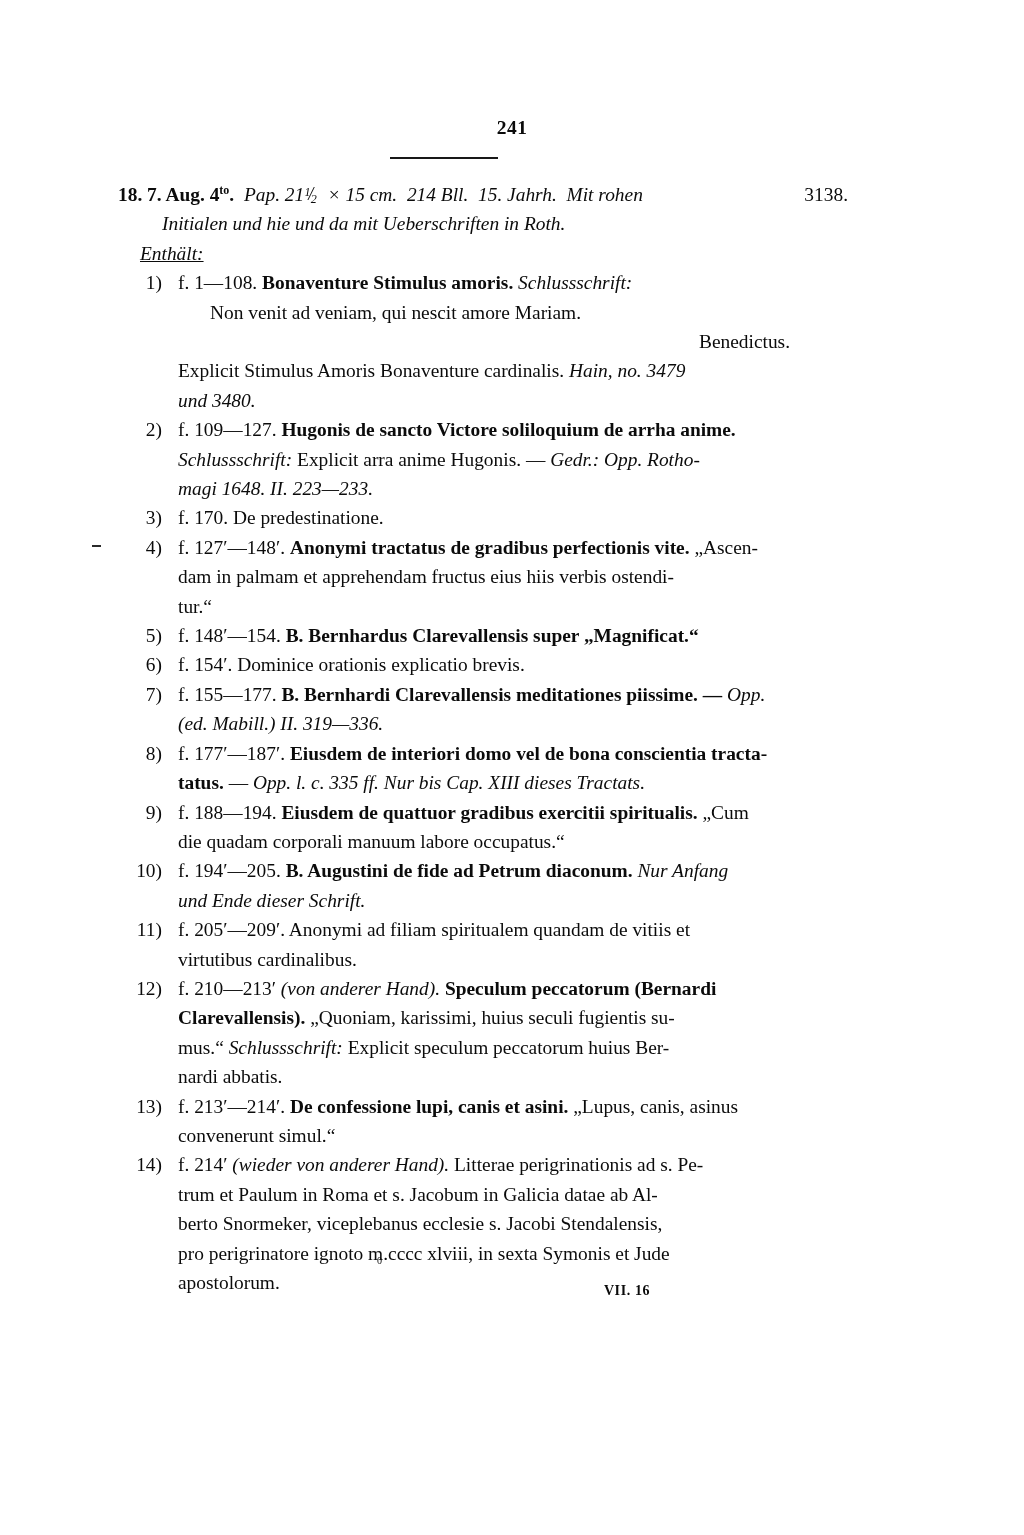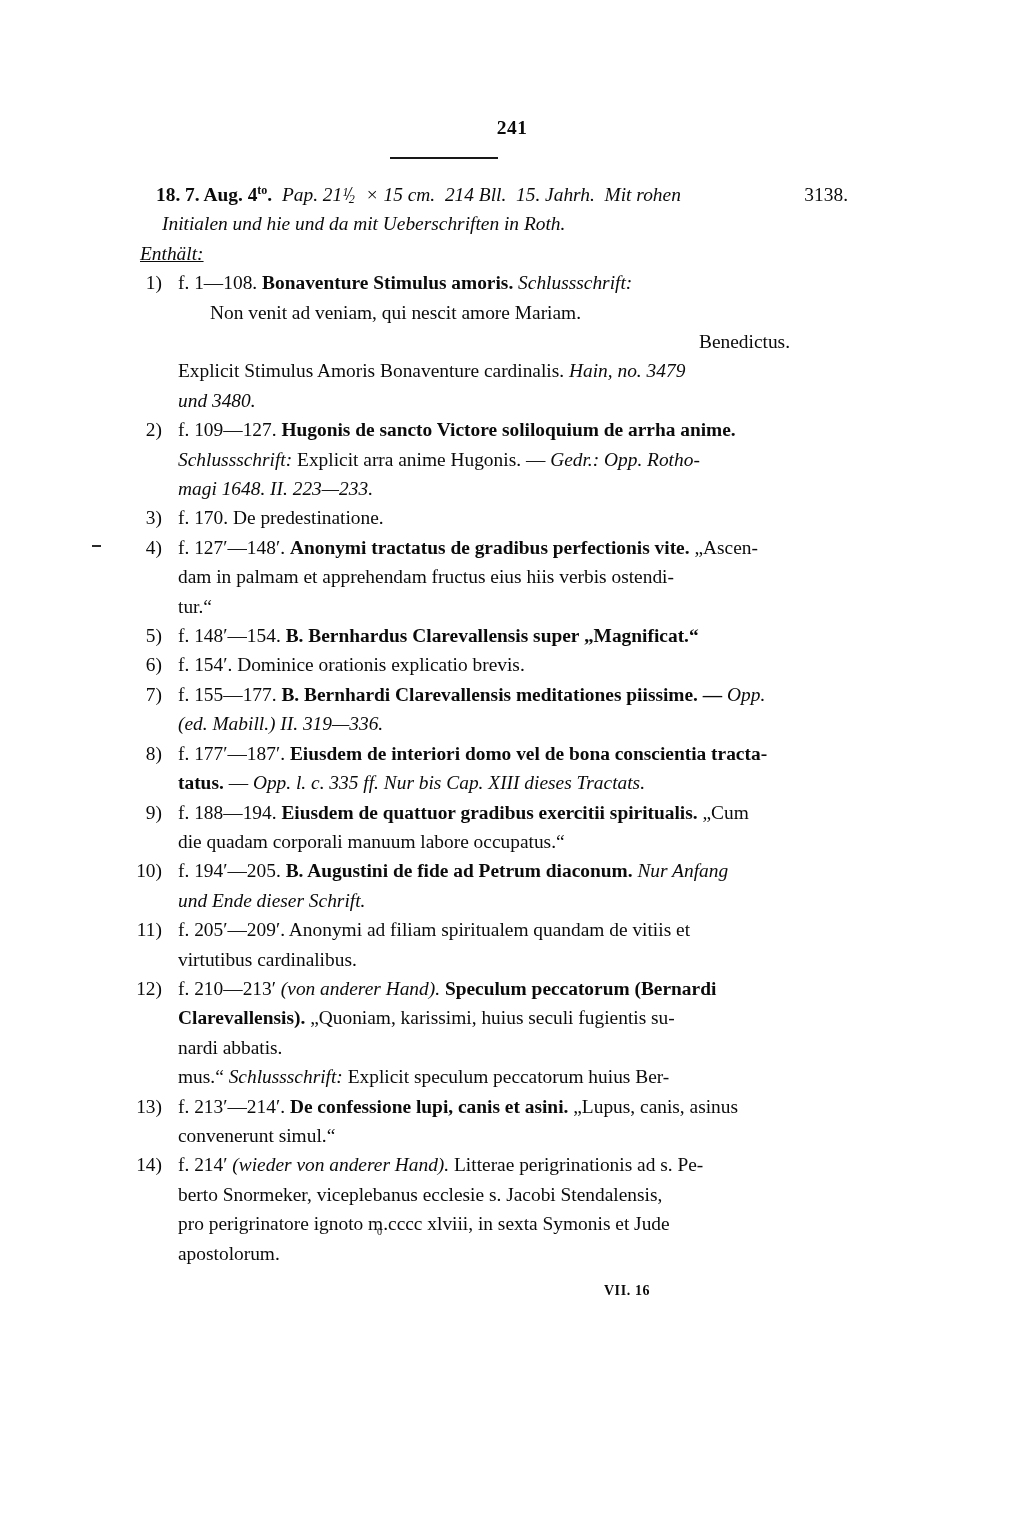--- a/index.html
+++ b/index.html
@@ -66,21 +66,20 @@
 
   
   .entry-head {
     position: relative;
     margin-bottom: 0;
   }
   .entry-head .l1 {
     display: flex;
     justify-content: space-between;
     align-items: baseline;
-    margin-left: 38px;
   }
   .entry-head .l1 .left { white-space: nowrap; }
   .entry-head .l1 .right { white-space: nowrap; font-weight: normal; }
   .entry-head .l2 { padding-left: 44px; }
   .entry-head .l3 { padding-left: 22px; text-decoration: underline; }
 
   sup.ord {
     font-size: 0.62em;
     vertical-align: 0.58em;
     font-weight: bold;
@@ -252,31 +251,32 @@
         </li>
         <li class="item">
           <span class="num">11)</span>
           <div class="ln"><span>f. 205′—209′. Anonymi ad filiam spiritualem quandam de vitiis et</span></div>
           <div class="ln"><span>virtutibus cardinalibus.</span></div>
         </li>
         <li class="item">
           <span class="num">12)</span>
           <div class="ln"><span>f. 210—213′ </span><span class="ital">(von anderer Hand).</span><span class="bold"> Speculum peccatorum (Bernardi</span></div>
           <div class="ln"><span class="bold">Clarevallensis).</span><span> „Quoniam, karissimi, huius seculi fugientis su-</span></div>
+          <div class="ln"><span>mus.“ </span><span class="ital">Schlussschrift:</span><span> Explicit speculum peccatorum huius Ber-</span></div>
           <div class="ln"><span>nardi abbatis.</span></div>
-          <div class="ln"><span>mus.“ </span><span class="ital">Schlussschrift:</span><span> Explicit speculum peccatorum huius Ber-</span></div>
         </li>
         <li class="item">
           <span class="num">13)</span>
           <div class="ln"><span>f. 213′—214′. </span><span class="bold">De confessione lupi, canis et asini.</span><span> „Lupus, canis, asinus</span></div>
           <div class="ln"><span>convenerunt simul.“</span></div>
         </li>
         <li class="item">
           <span class="num">14)</span>
           <div class="ln"><span>f. 214′ </span><span class="ital">(wieder von anderer Hand).</span><span> Litterae perigrinationis ad s. Pe-</span></div>
+          <div class="ln"><span>trum et Paulum in Roma et s. Jacobum in Galicia datae ab Al-</span></div>
           <div class="ln"><span>berto Snormeker, viceplebanus ecclesie s. Jacobi Stendalensis,</span></div>
           <div class="ln"><span>pro perigrinatore ignoto m</span><span class="ring"><i>0</i></span><span>.cccc xlviii, in sexta Symonis et Jude</span></div>
           <div class="ln"><span>apostolorum.</span></div>
         </li>
       </ol>
 
   </div>
 
   <div class="signature">VII. 16</div>
 

